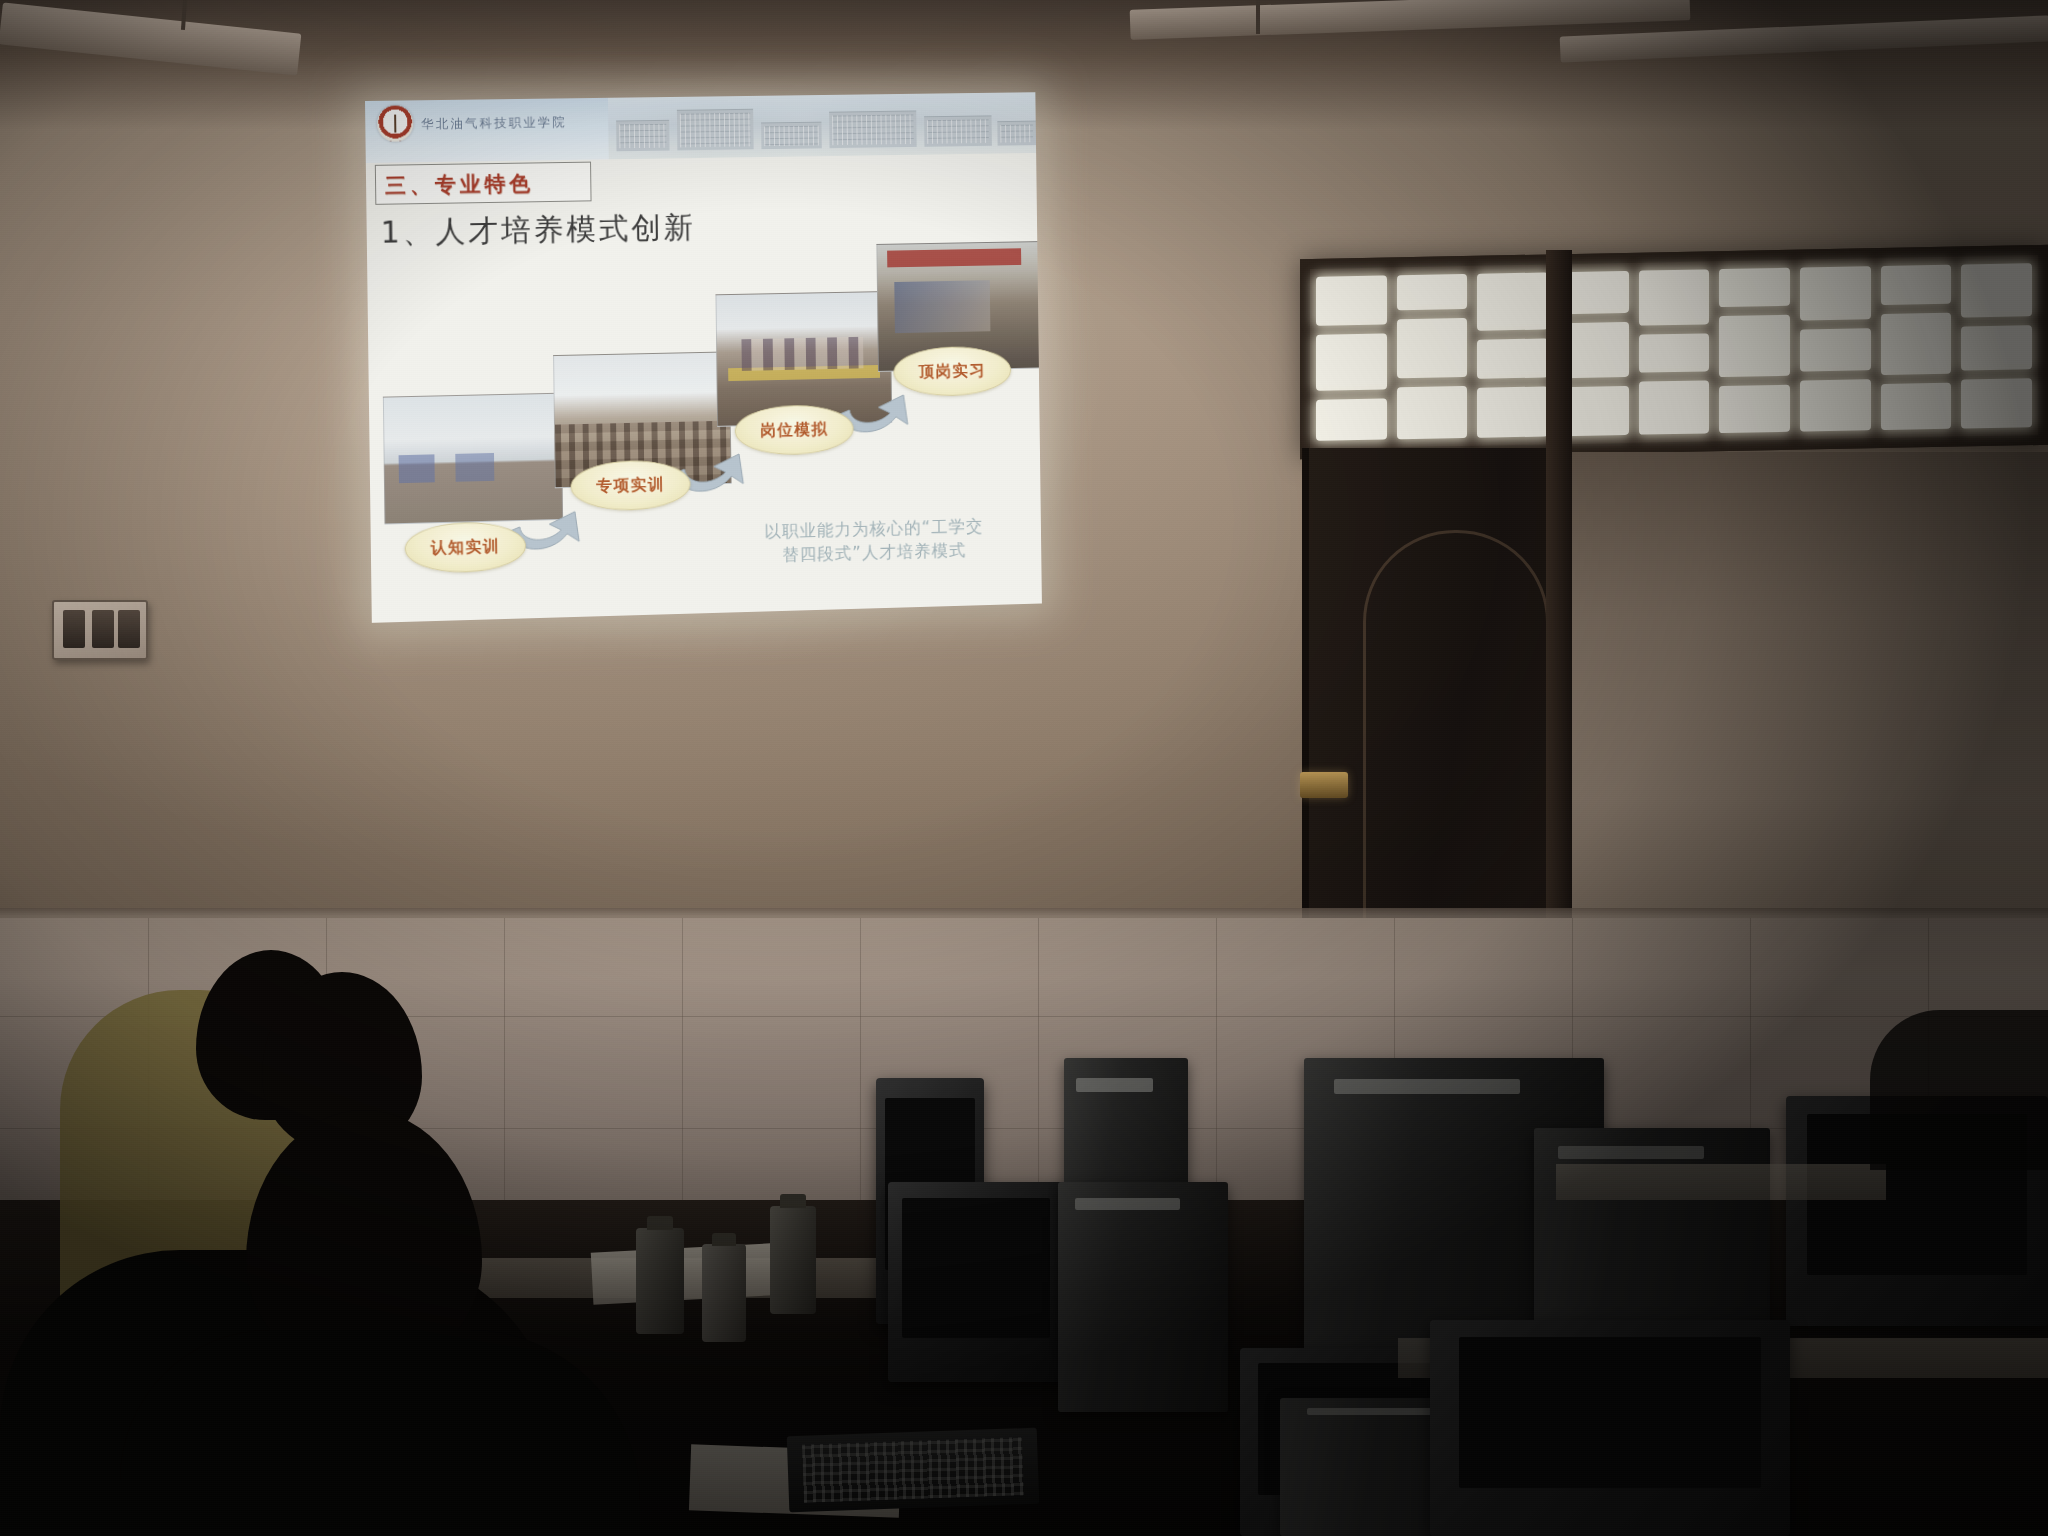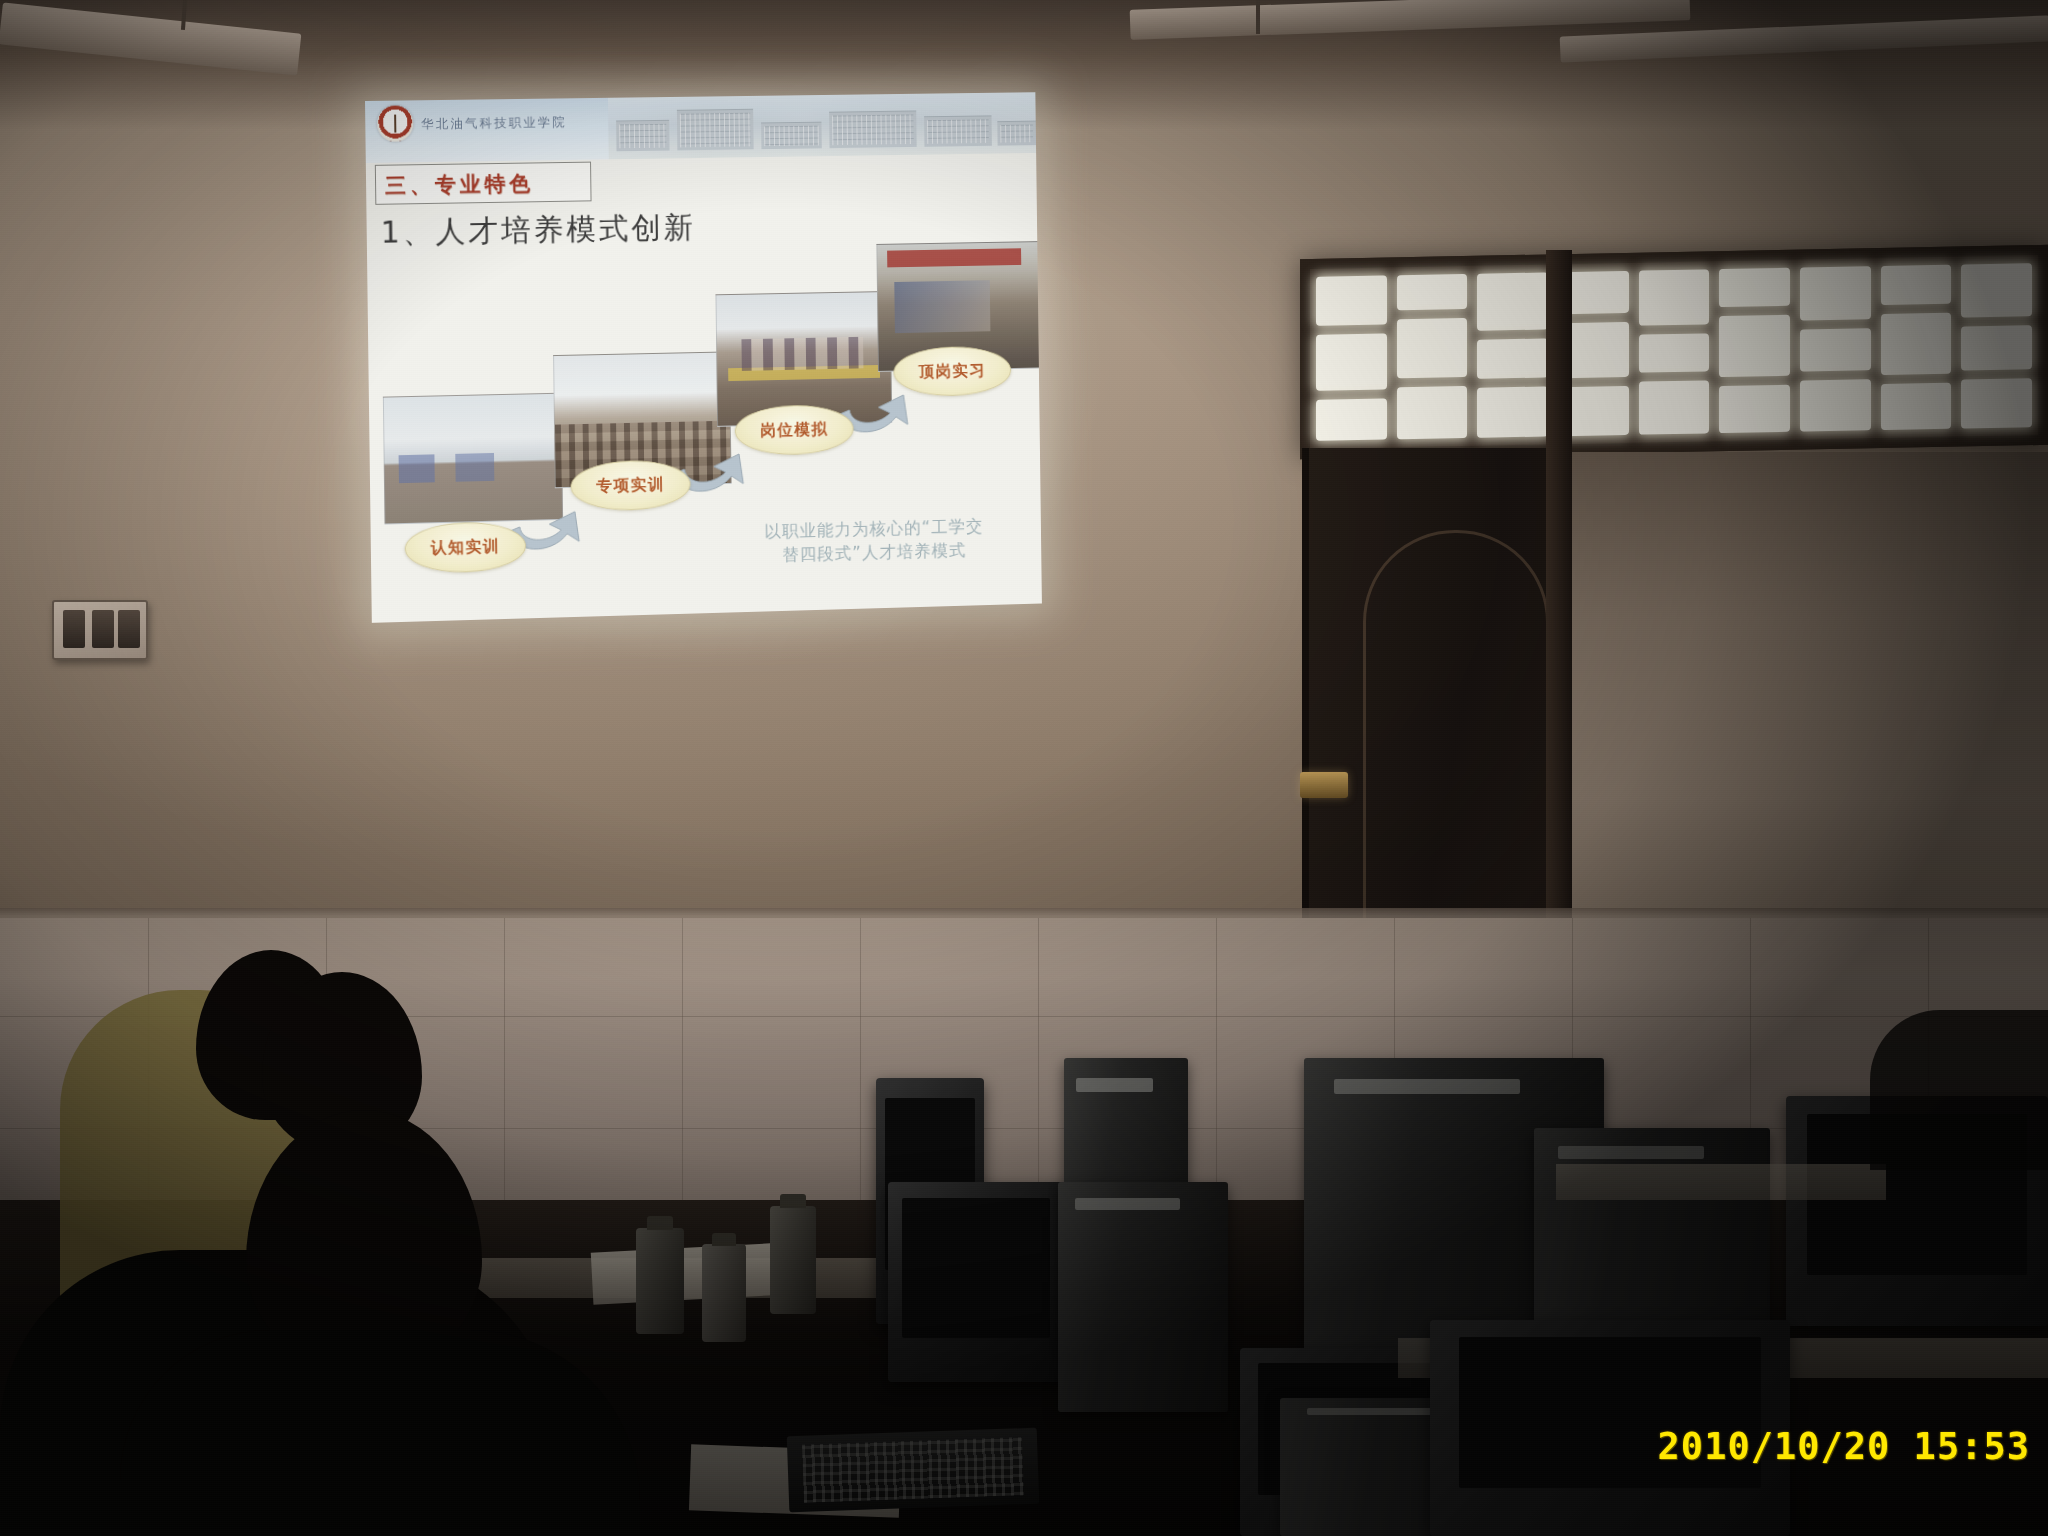--- a/index.html
+++ b/index.html
@@ -420,14 +420,13 @@
     </div>
   <div class="mon" style="left:1430px;top:1320px;width:360px;height:216px;"></div>
   <div class="kbd" style="left:788px;top:1432px;width:250px;height:76px;transform:rotate(-2deg);">
       <i></i>
     </div>
   <div class="silh" style="left:1870px;top:1010px;width:178px;height:160px;border-radius:70px 0 0 0;opacity:.8;"></div>
 
   <div class="vignette"></div>
   <div class="noise"></div>
 
-  <div class="timestamp">2010/10/20 15:53</div>
 </div>
 
 </body></html>

